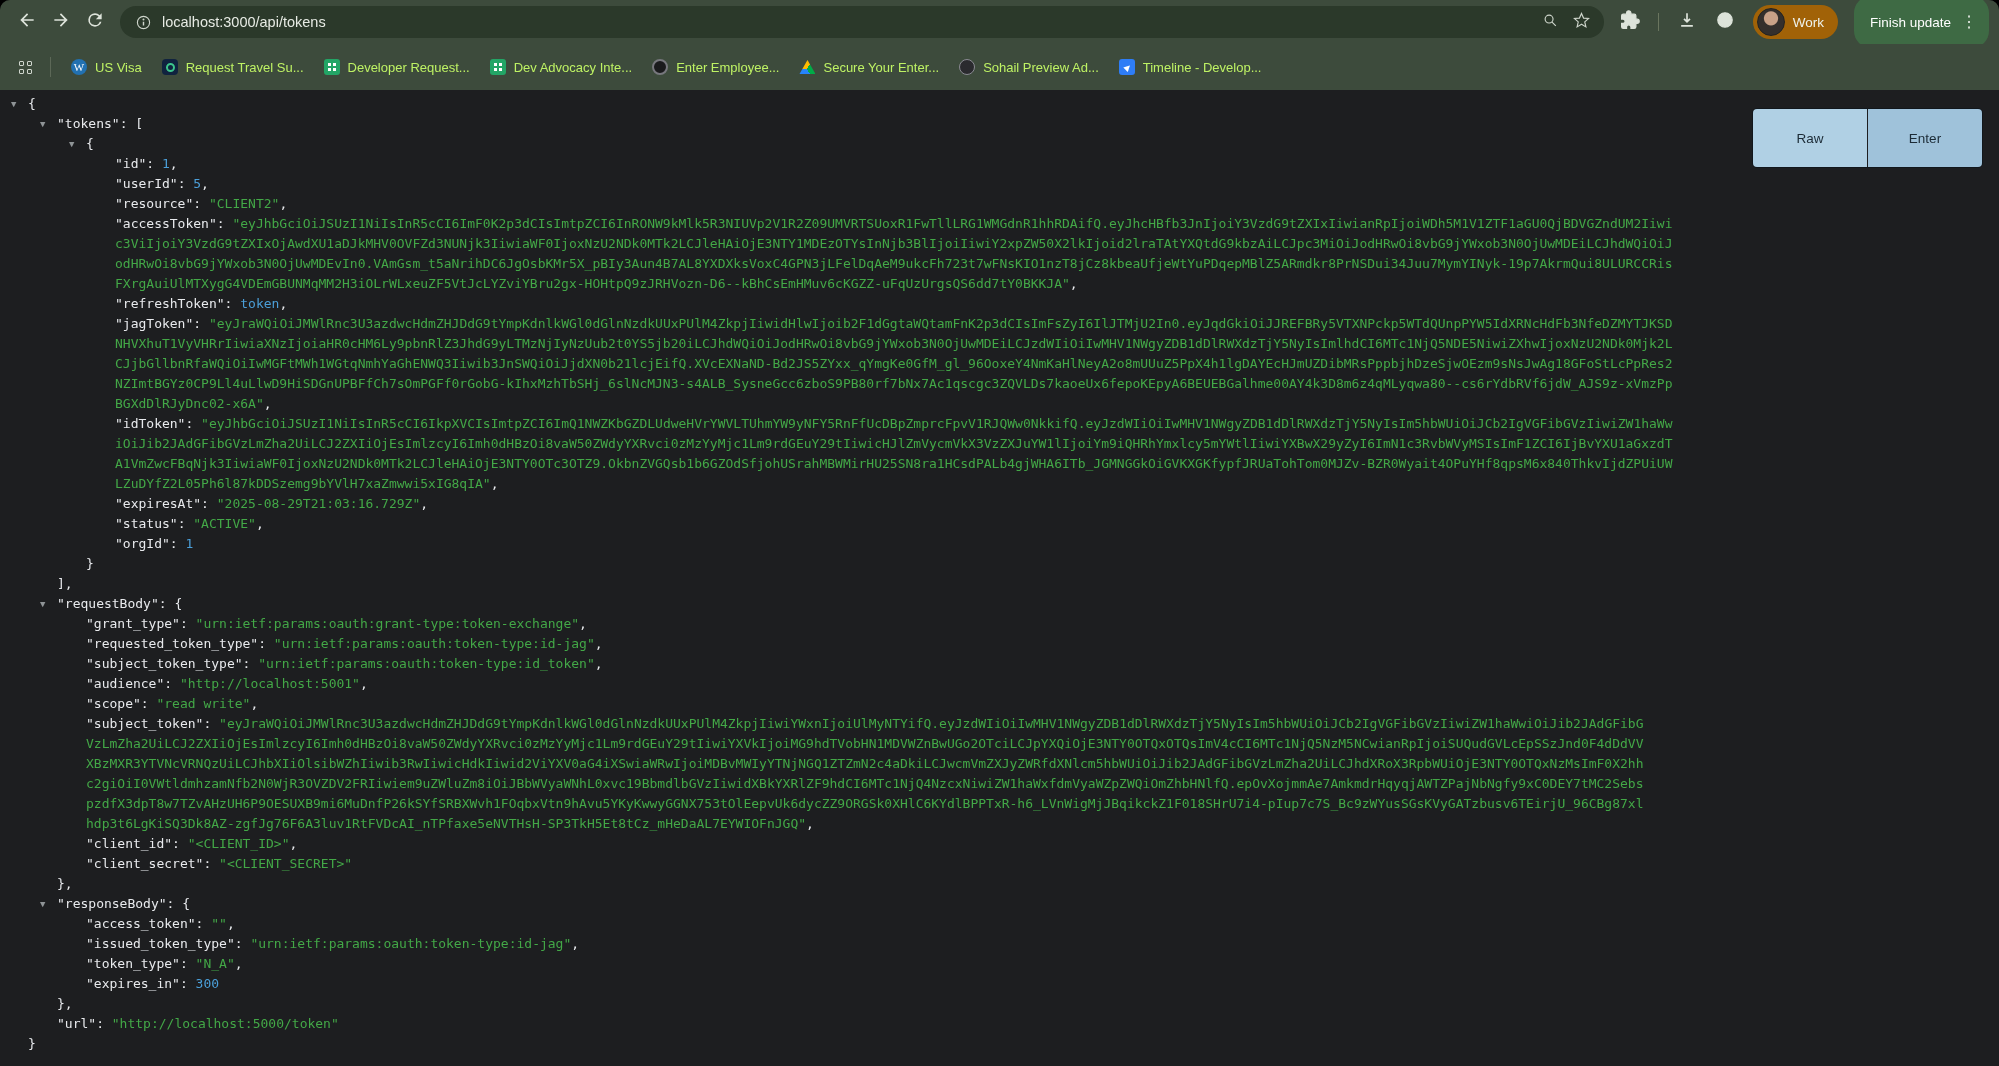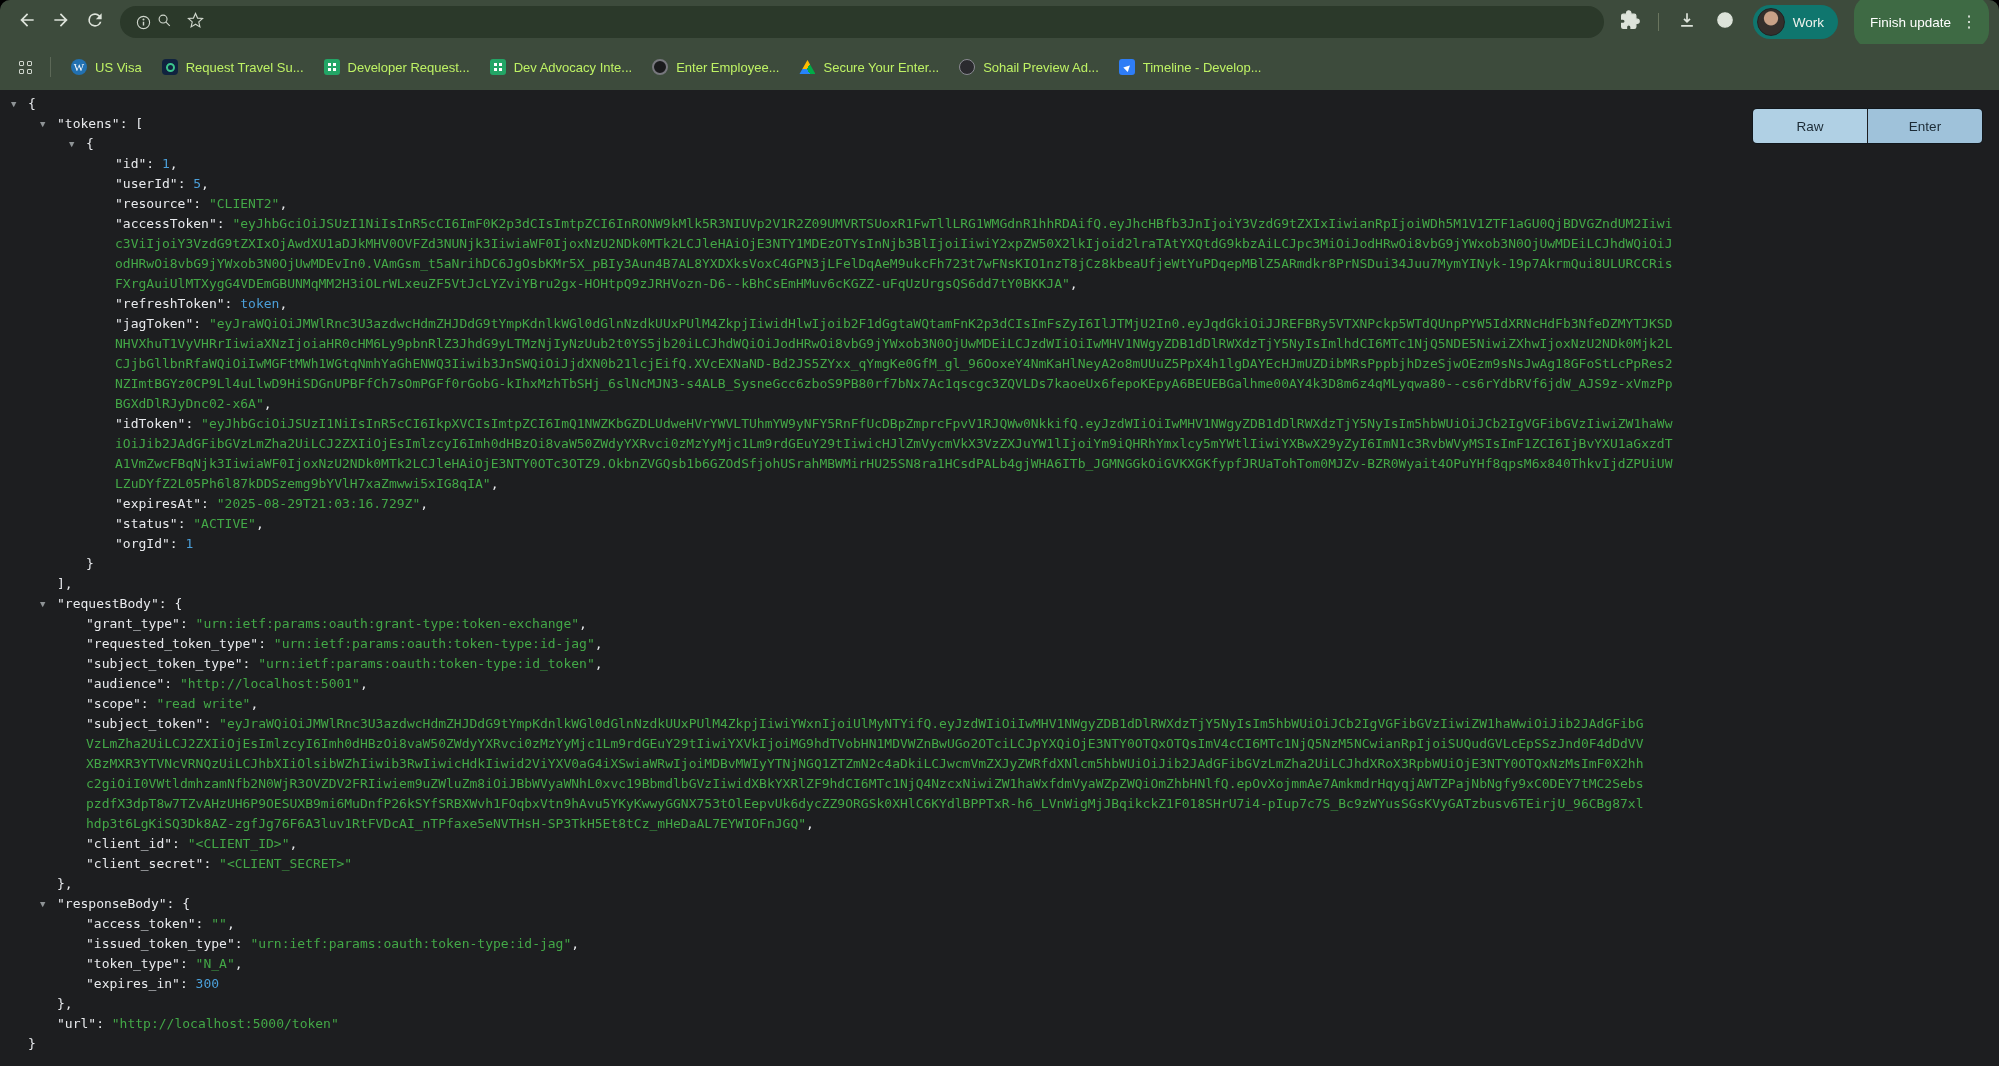--- a/index.html
+++ b/index.html
@@ -12,21 +12,21 @@
   .nav-btn svg{width:20px;height:20px;fill:#dde3da}
   .omnibox{flex:1;height:32px;background:#2b392a;border-radius:16px;margin:0 10px 0 8px;display:flex;align-items:center;padding:0 10px;min-width:0}
   .omnibox .info{width:26px;height:26px;display:flex;align-items:center;justify-content:center;flex:none}
   .omnibox svg{width:17px;height:17px;fill:none;stroke:#cfd6cc;stroke-width:1.6}
   .url-text{color:#e7ebe4;font-size:14.5px;margin-left:6px;flex:1;white-space:nowrap;overflow:hidden}
   .omni-right{display:flex;align-items:center;gap:14px;margin-right:4px}
   .tool-cluster{display:flex;align-items:center;gap:6px;flex:none}
   .tool-btn{width:32px;height:32px;display:flex;align-items:center;justify-content:center;border-radius:50%}
   .tool-btn svg{width:20px;height:20px;fill:#dde3da}
   .vdiv{width:1px;height:18px;background:#6a755f;margin:0 6px;flex:none}
-  .profile-pill{height:34px;border-radius:17px;background:#0f766e;display:flex;align-items:center;padding:0 14px 0 4px;gap:8px;flex:none;margin:0 6px}
+  .profile-pill{height:34px;border-radius:17px;background:#a16207;display:flex;align-items:center;padding:0 14px 0 4px;gap:8px;flex:none;margin:0 6px}
   .avatar{width:26px;height:26px;border-radius:50%;background:radial-gradient(circle at 50% 36%,#c9a187 0 31%,#342f2c 36%);border:1px solid #222;flex:none}
   .profile-label{color:#eef2ec;font-size:13.5px}
   .update-pill{height:52px;border-radius:17px;background:#3e6a44;display:flex;align-items:center;padding:0 8px 0 16px;gap:6px;flex:none;margin-left:4px}
   .update-label{color:#fff;font-size:13.5px}
   .kebab{color:#e8ece6;font-size:16px;line-height:16px;padding:0 4px}
 
   
   .bookmarks{height:46px;background:#3d4b3c;display:flex;align-items:center;padding:0 10px;flex:none}
   .apps-grid{width:30px;height:30px;display:flex;align-items:center;justify-content:center;flex:none}
   .grid-glyph{width:13px;height:13px;display:grid;grid-template-columns:5px 5px;grid-template-rows:5px 5px;gap:3px}
@@ -45,21 +45,21 @@
      linear-gradient(to bottom,transparent 42%,#23a566 42% 58%,transparent 58%),#fff}
   .ic-oktane{background:#1a1a1c;border-radius:50%;border:2px solid #77777d;box-sizing:border-box}
   .ic-drive{clip-path:polygon(50% 6%,100% 94%,0 94%);background:conic-gradient(from 150deg at 50% 62%,#2684fc 0 120deg,#ffba00 120deg 240deg,#00ac47 240deg 360deg)}
   .ic-sohail{background:#2a2a2e;border-radius:50%;border:1.5px solid #8a8a92;box-sizing:border-box}
   .ic-timeline{background:#2e7df6;border-radius:3px}
   .ic-timeline::after{content:"\25B6";position:absolute;inset:0;display:flex;align-items:center;justify-content:center;color:#fff;font-size:8px;transform:rotate(-45deg)}
 
   
   .content{flex:1;background:#1d1e20;position:relative;overflow:hidden}
   .switcher{position:absolute;top:18px;right:16px;display:flex;border-radius:5px;overflow:hidden;border:1px solid #11171c}
-  .sw-btn{height:26px;min-width:86px;display:flex;align-items:center;justify-content:center;font-size:13.5px;color:#1c2b36;background:#9fc2da;padding:4px 14px}
+  .sw-btn{height:26px;min-width:86px;display:flex;align-items:center;justify-content:center;font-size:13.5px;color:#1c2b36;background:#9fc2da;padding:16px 14px}
   .sw-btn.sel{background:#b0d0e4}
   .sw-btn + .sw-btn{border-left:1.5px solid #1d1e20}
 
   .json-tree{padding-top:4px;font-family:"DejaVu Sans Mono",monospace;font-size:13px;line-height:20px}
   .json-line{position:relative;max-width:1560px;white-space:pre-wrap;word-break:break-all;color:#e8eaed}
   .tri{position:absolute;top:0;font-size:9px;color:#8f9496;line-height:20px}
   .t-k{color:#e8eaed}
   .t-p{color:#e8eaed}
   .t-s{color:#43a847}
   .t-n{color:#4b9fd8}
@@ -88,20 +88,21 @@
     </div>
 
     <div class="omnibox">
       <span class="info">
         <svg viewBox="0 0 24 24">
             <circle cx="12" cy="12" r="8.6"></circle>
             <line x1="12" y1="11" x2="12" y2="16.2" stroke-width="2"></line>
             <circle cx="12" cy="7.8" r="0.6" fill="#cfd6cc"></circle>
           </svg>
       </span>
+      <span class="url-text">localhost:3000/api/tokens</span>
       <span class="omni-right">
         <span><svg viewBox="0 0 24 24" width="18" height="18" fill="none" stroke="#cfd6cc" stroke-width="1.8">
               <circle cx="10" cy="10" r="5.6"></circle>
               <line x1="14.2" y1="14.2" x2="19.5" y2="19.5"></line>
             </svg></span>
         <span><svg viewBox="0 0 24 24" width="19" height="19" fill="none" stroke="#cfd6cc" stroke-width="1.6">
               <path d="M12 17.3l-6.2 3.7 1.6-7L2 9.2l7.1-.6L12 2l2.9 6.6 7.1.6-5.4 4.8 1.6 7z"></path>
             </svg></span>
       </span>
     </div>

